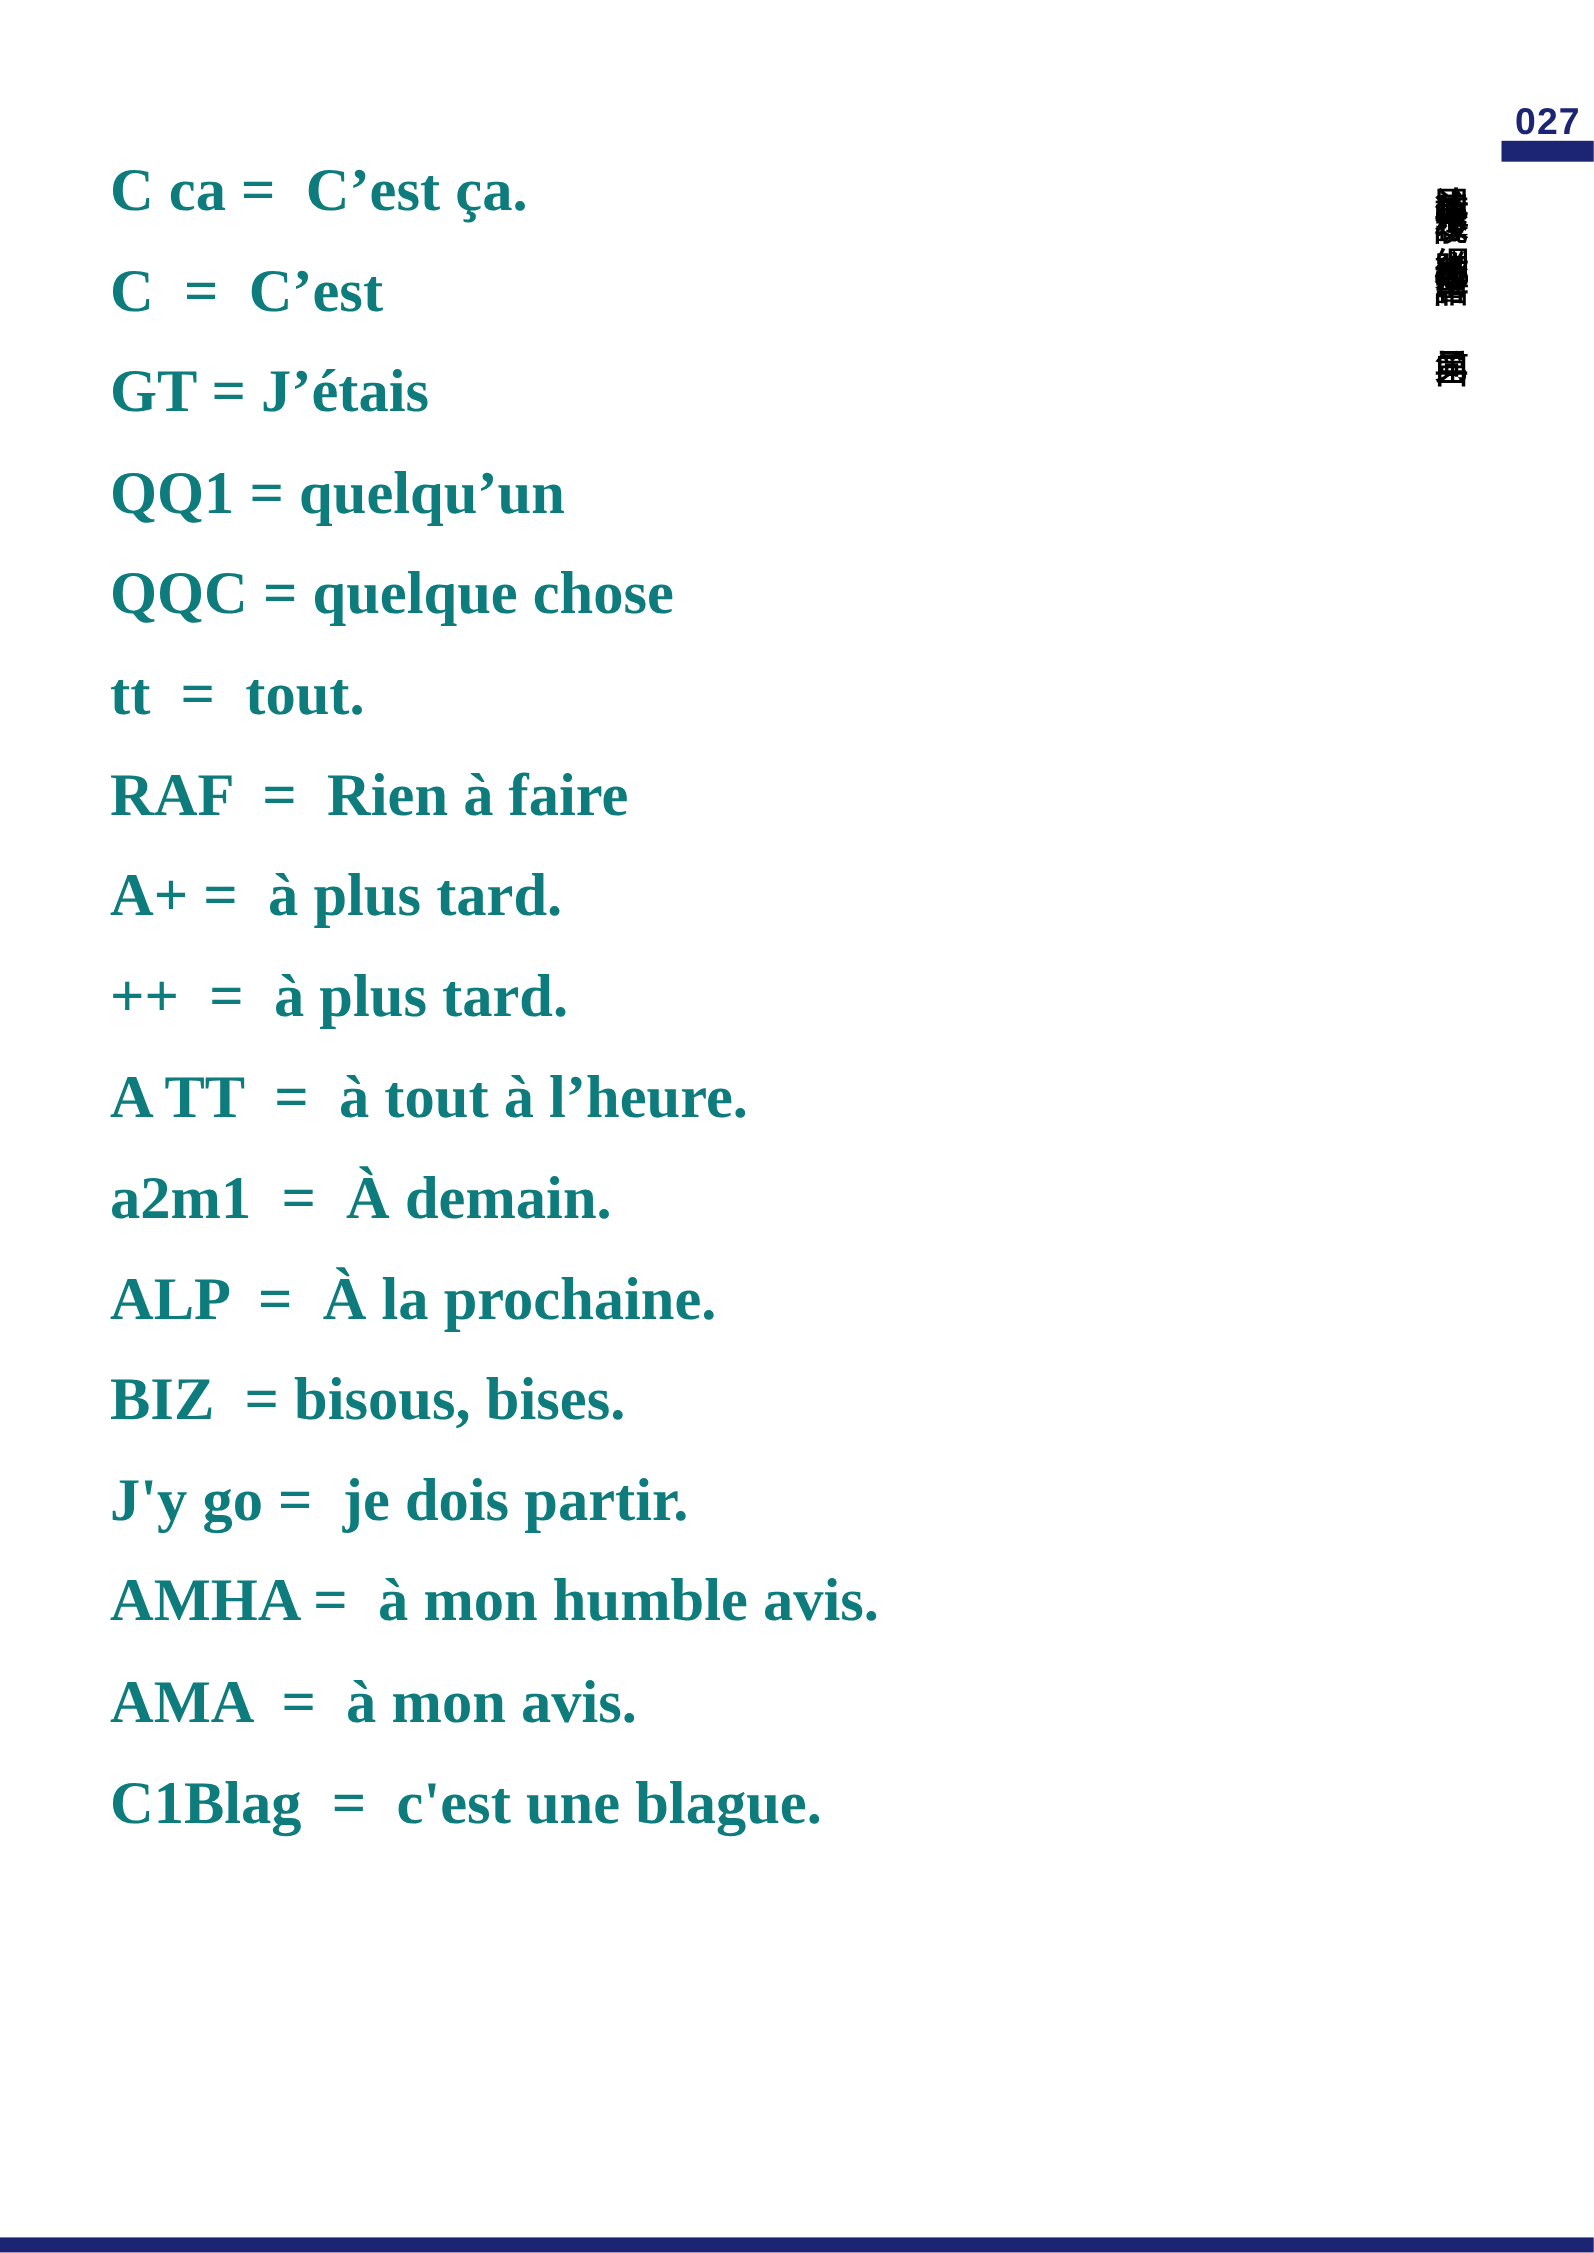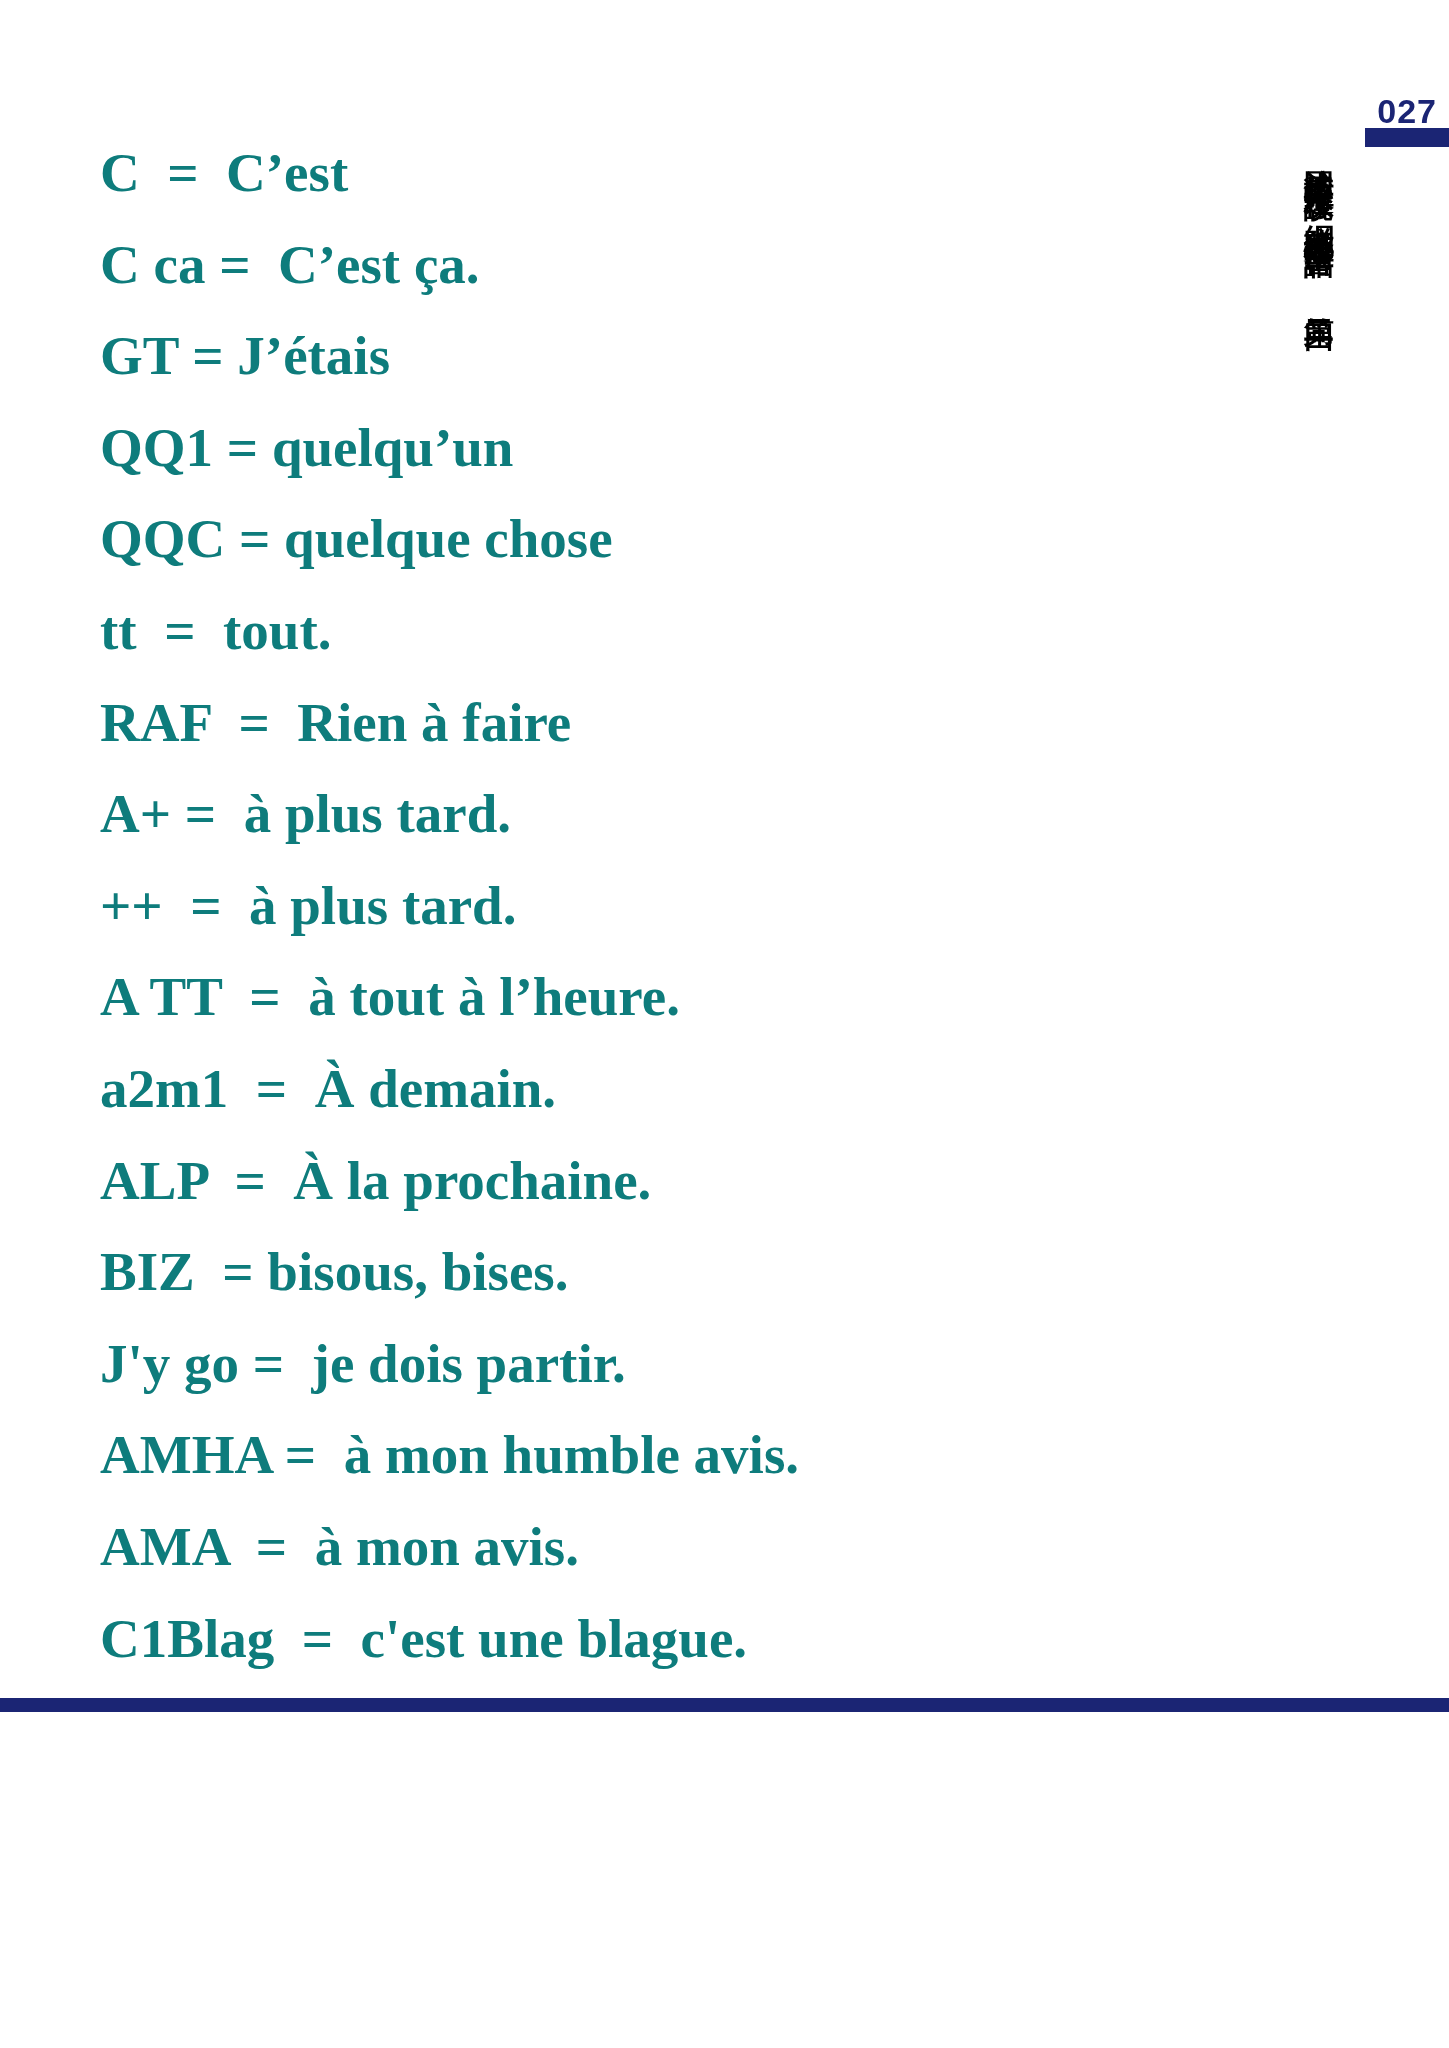--- a/index.html
+++ b/index.html
@@ -3,21 +3,21 @@
 <meta charset="utf-8">
 <style>
   html, body {
     margin: 0;
     padding: 0;
     background: #ffffff;
   }
   .page {
     position: relative;
     width: 1449px;
-    height: 1712px;
+    height: 2048px;
     background: #ffffff;
     overflow: hidden;
     font-family: "Liberation Serif", "DejaVu Serif", serif;
   }
 
   
   .glossary {
     position: absolute;
     top: 127px;
     left: 100px;
@@ -89,22 +89,22 @@
 <div class="page">
 
   <div class="page-num">027</div>
   <div class="page-num-bar"></div>
 
   <div class="v-sidebar">
     <span>法國年輕人這樣說　網路鄉民生活會話</span><span class="v-chapter">第二回</span>
   </div>
 
   <div class="glossary">
+    <div class="glossary-row">C ca =  C’est ça.</div>
     <div class="glossary-row">C  =  C’est</div>
-    <div class="glossary-row">C ca =  C’est ça.</div>
     <div class="glossary-row">GT = J’étais</div>
     <div class="glossary-row">QQ1 = quelqu’un</div>
     <div class="glossary-row">QQC = quelque chose</div>
     <div class="glossary-row">tt  =  tout.</div>
     <div class="glossary-row">RAF  =  Rien à faire</div>
     <div class="glossary-row">A+ =  à plus tard.</div>
     <div class="glossary-row">++  =  à plus tard.</div>
     <div class="glossary-row">A TT  =  à tout à l’heure.</div>
     <div class="glossary-row">a2m1  =  À demain.</div>
     <div class="glossary-row">ALP  =  À la prochaine.</div>

